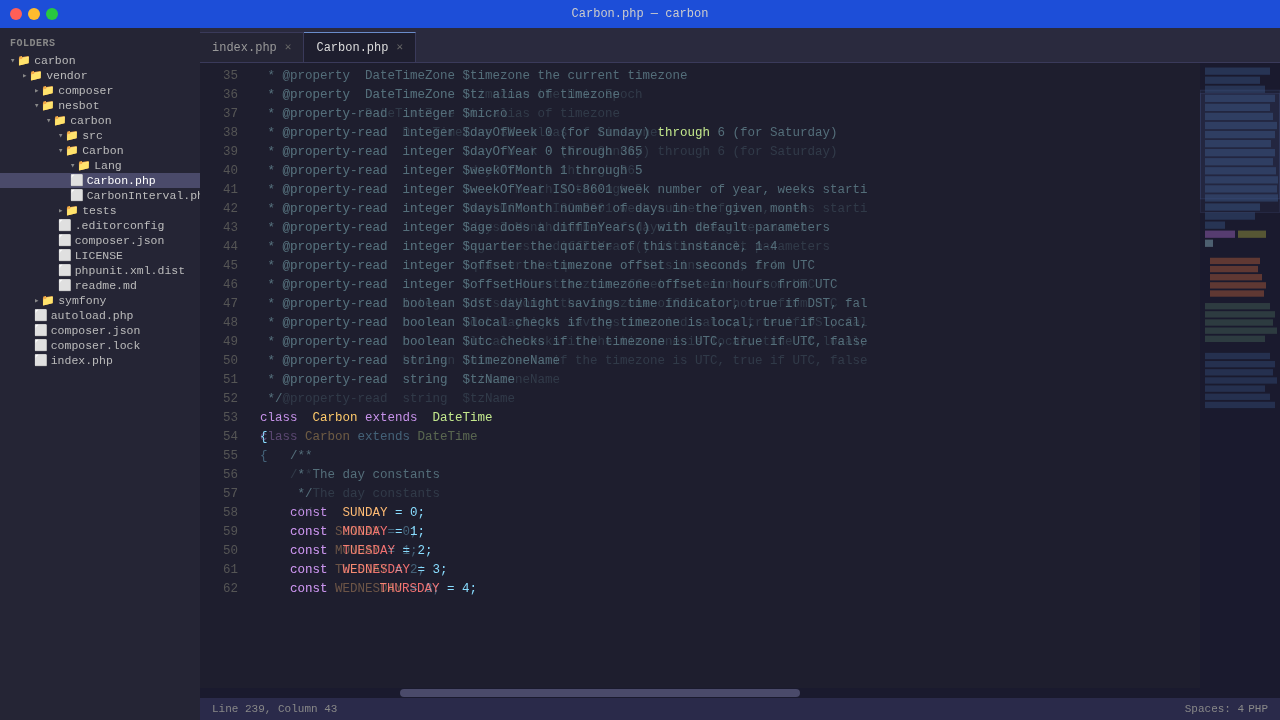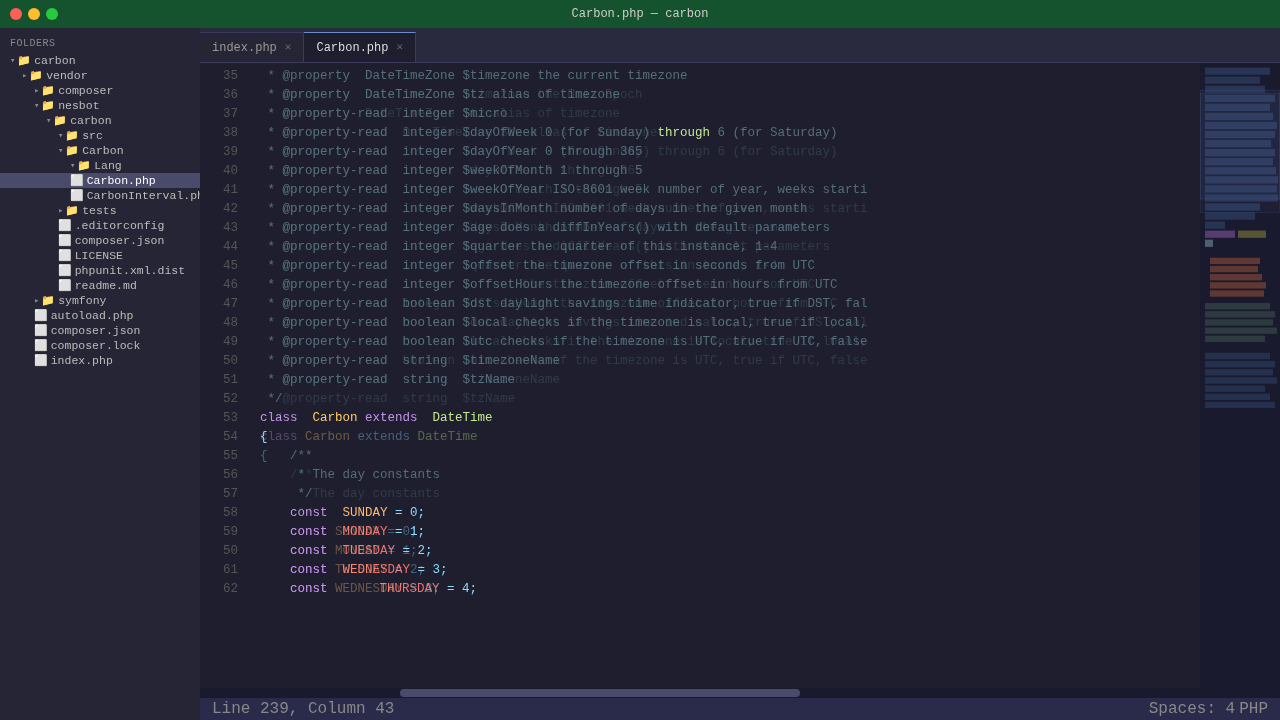--- a/index.html
+++ b/index.html
@@ -9,21 +9,21 @@
       width: 1280px;
       height: 720px;
       overflow: hidden;
       display: flex;
       flex-direction: column;
     }
 
     
     .titlebar {
       height: 28px;
-      background: #14532d;
+      background: #1d4ed8;
       display: flex;
       align-items: center;
       justify-content: center;
       position: relative;
       flex-shrink: 0;
     }
     .titlebar-buttons {
       position: absolute;
       left: 10px;
       display: flex;
@@ -57,21 +57,21 @@
       background: #252535;
       flex-shrink: 0;
       overflow-y: auto;
       padding-top: 4px;
       font-size: 11.5px;
       color: #bbb;
     }
     .sidebar-header {
       color: #888;
       font-size: 10px;
-      font-weight: normal;
+      font-weight: bold;
       padding: 6px 10px 4px;
       text-transform: uppercase;
       letter-spacing: 0.5px;
     }
     .tree-row {
       display: flex;
       align-items: center;
       padding: 1px 0;
       cursor: pointer;
     }
@@ -226,21 +226,21 @@
       border: 1px solid rgba(100,120,180,0.3);
     }
 
     
     .statusbar {
       height: 22px;
       background: #2a2a4a;
       display: flex;
       align-items: center;
       padding: 0 12px;
-      font-size: 16px;
+      font-size: 11px;
       color: #888;
       flex-shrink: 0;
       justify-content: space-between;
     }
 
     
     .code-scroll::-webkit-scrollbar { width: 8px; height: 8px; }
     .code-scroll::-webkit-scrollbar-track { background: #1a1a2e; }
     .code-scroll::-webkit-scrollbar-thumb { background: #4a4a6a; border-radius: 4px; }
 

